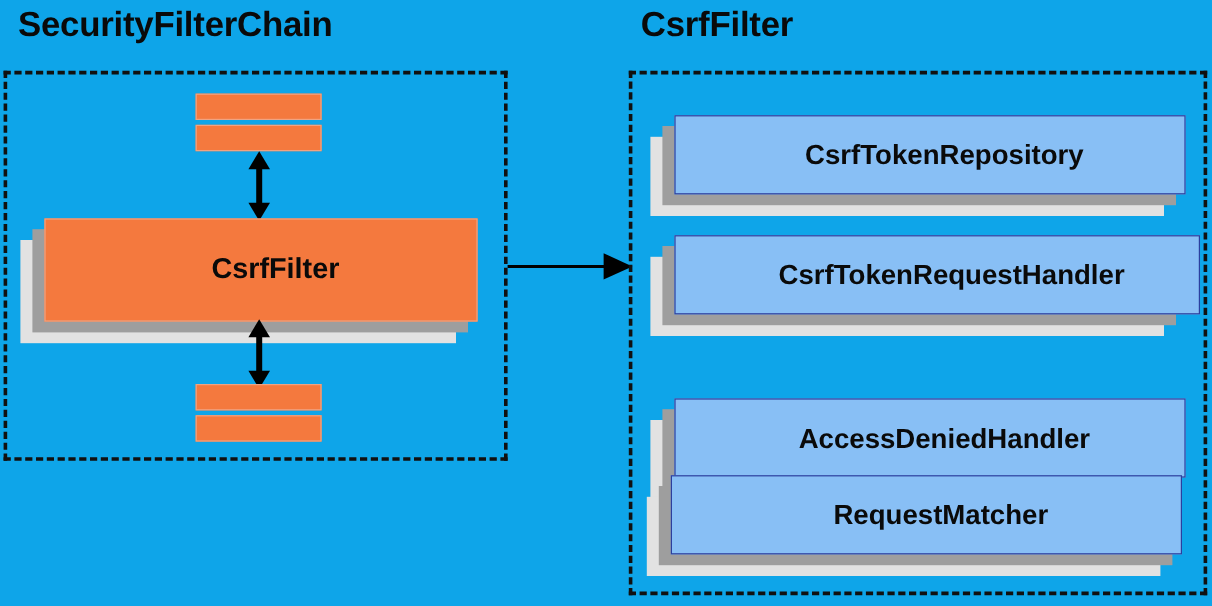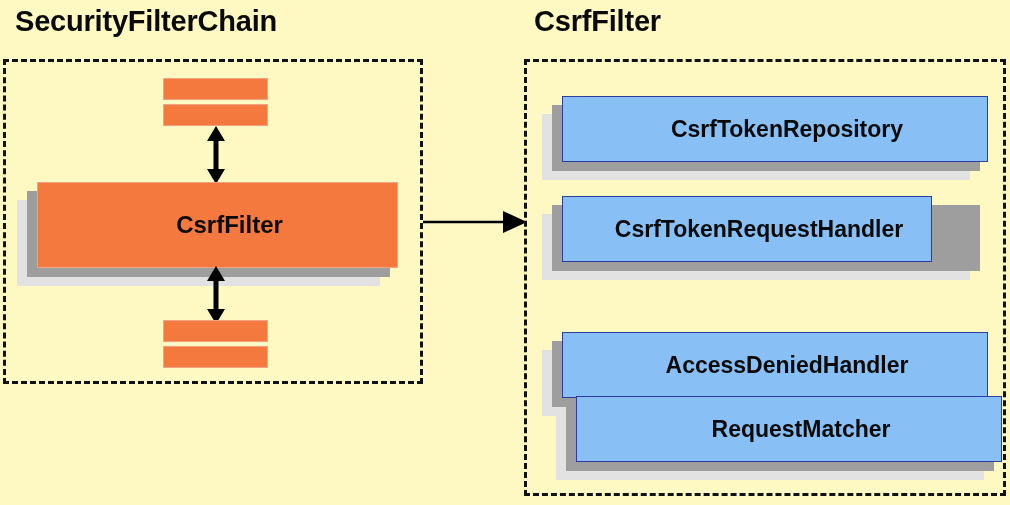--- a/index.html
+++ b/index.html
@@ -7,21 +7,21 @@
     padding: 0;
     background: #ffffff;
   }
   body {
     font-family: "Liberation Sans", sans-serif;
   }
   #canvas {
     position: relative;
     width: 1010px;
     height: 505px;
-    background: #fef9c3;
+    background: #0ea5e9;
     overflow: hidden;
   }
 
   
   .panel-title {
     position: absolute;
     font-family: "Liberation Sans", sans-serif;
     font-weight: bold;
     font-size: 29px;
     line-height: 34px;
@@ -148,28 +148,28 @@
 
   <div class="stack blue" style="left:542px; top:96px; width:446px; height:84px;">
     <div class="layer-back" style="width:428px; height:66px;"></div>
     <div class="layer-mid" style="width:428px; height:66px;"></div>
     <div class="layer-front" style="width:426px; height:66px;">CsrfTokenRepository</div>
   </div>
 
   <div class="stack blue" style="left:542px; top:196px; width:446px; height:84px;">
     <div class="layer-back" style="width:428px; height:66px;"></div>
     <div class="layer-mid" style="width:428px; height:66px;"></div>
-    <div class="layer-front" style="width:370px; height:66px;">CsrfTokenRequestHandler</div>
+    <div class="layer-front" style="width:438px; height:66px;">CsrfTokenRequestHandler</div>
   </div>
 
   <div class="stack blue" style="left:542px; top:296px; width:446px; height:84px;margin-top:36px;">
     <div class="layer-back" style="width:428px; height:66px;"></div>
     <div class="layer-mid" style="width:428px; height:66px;"></div>
     <div class="layer-front" style="width:426px; height:66px;">AccessDeniedHandler</div>
   </div>
 
-  <div class="stack blue" style="left:556px; top:396px; width:446px; height:84px;">
+  <div class="stack blue" style="left:539px; top:396px; width:446px; height:84px;">
     <div class="layer-back" style="width:428px; height:66px;"></div>
     <div class="layer-mid" style="width:428px; height:66px;"></div>
     <div class="layer-front" style="width:426px; height:66px;">RequestMatcher</div>
   </div>
 
 </div>
 
 </body></html>

